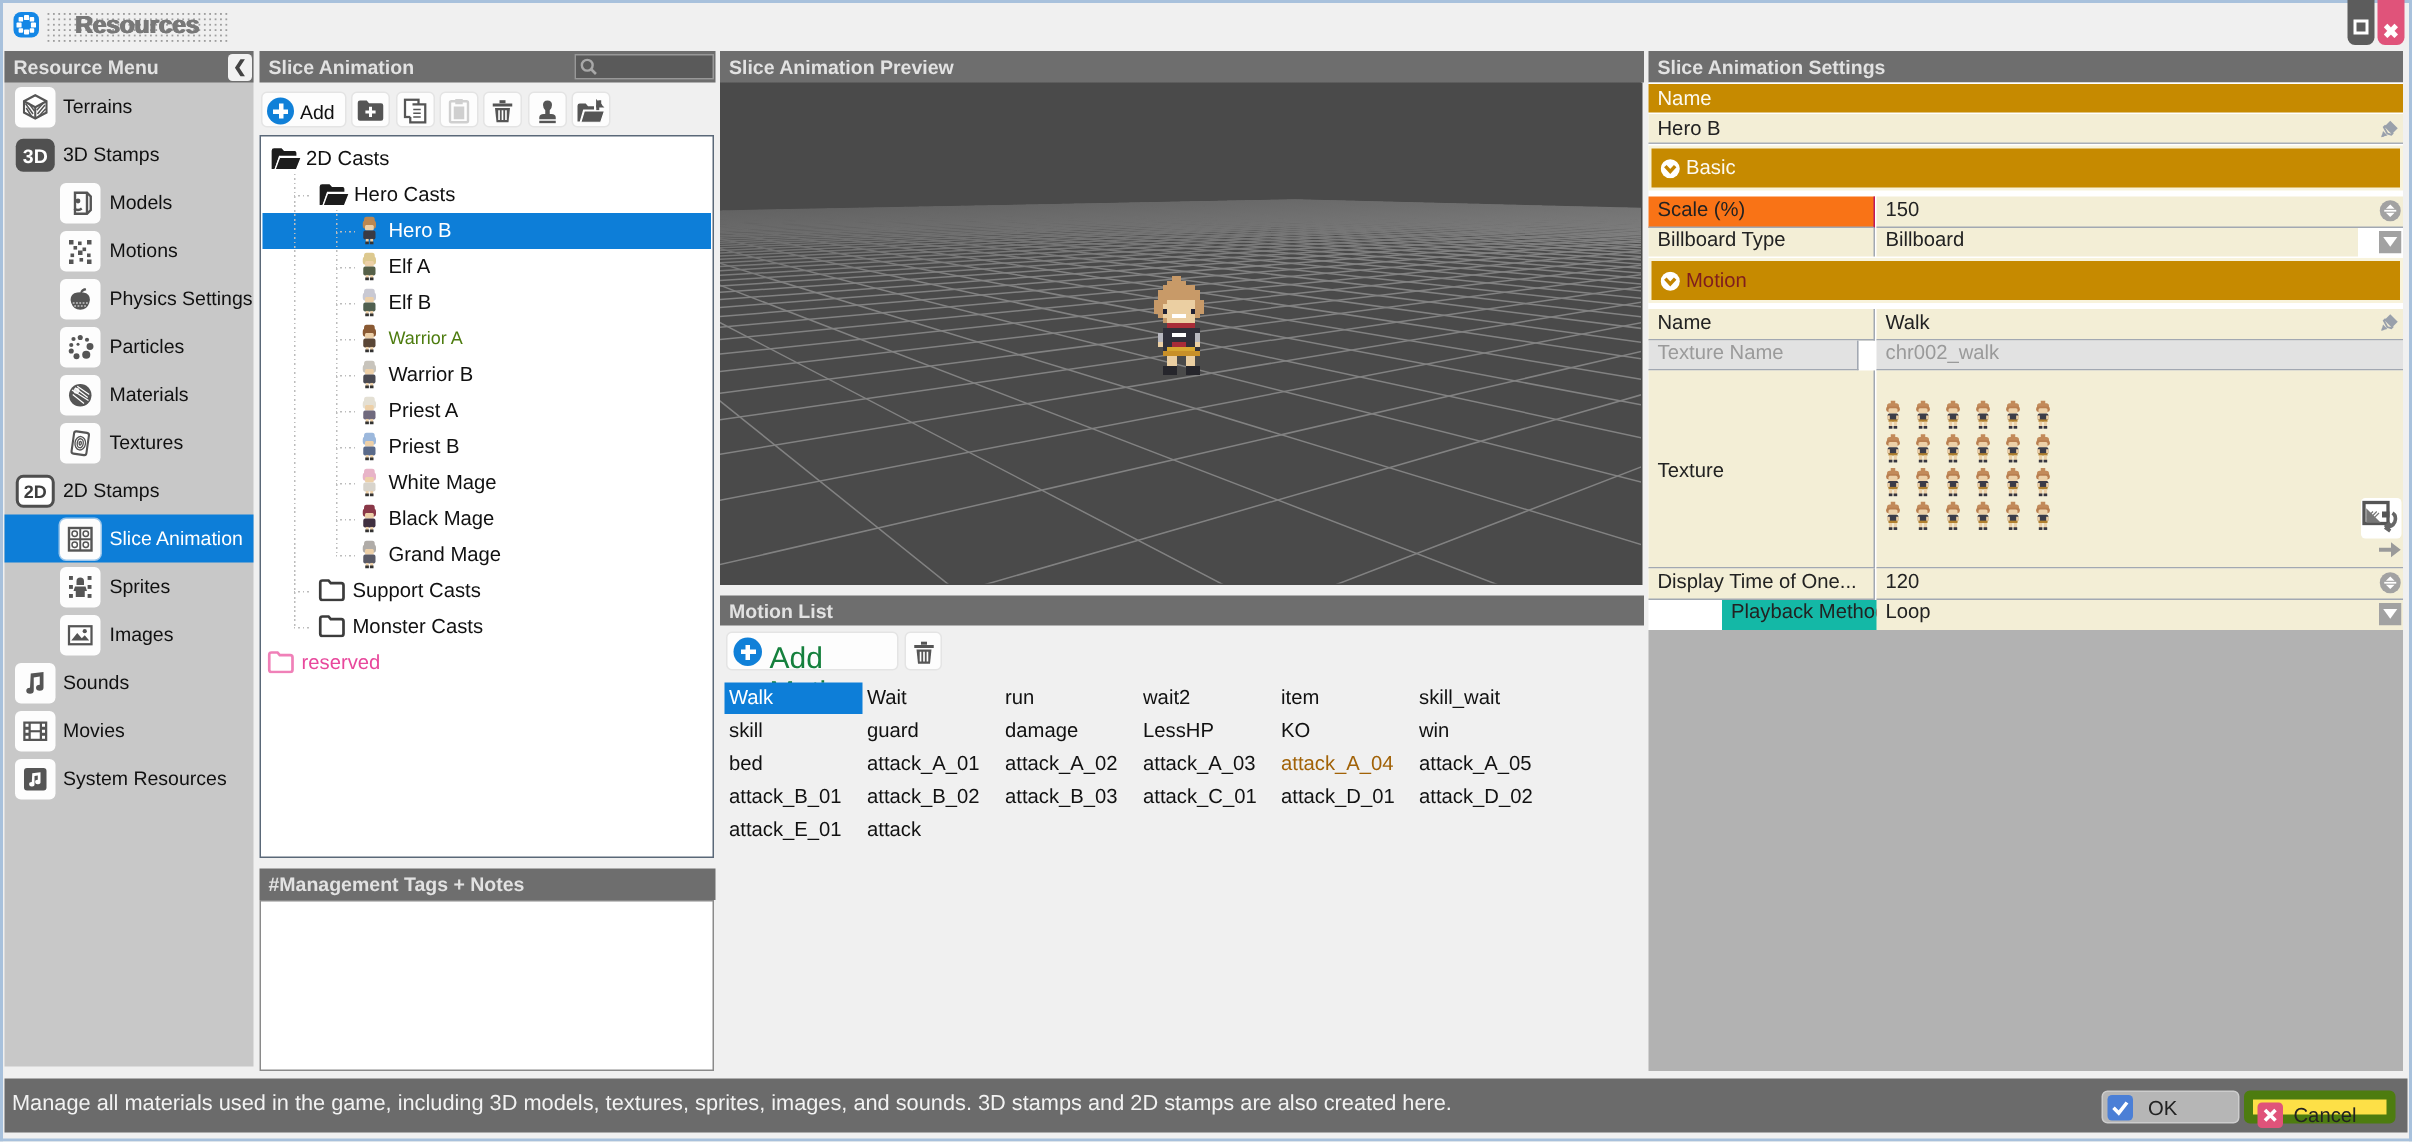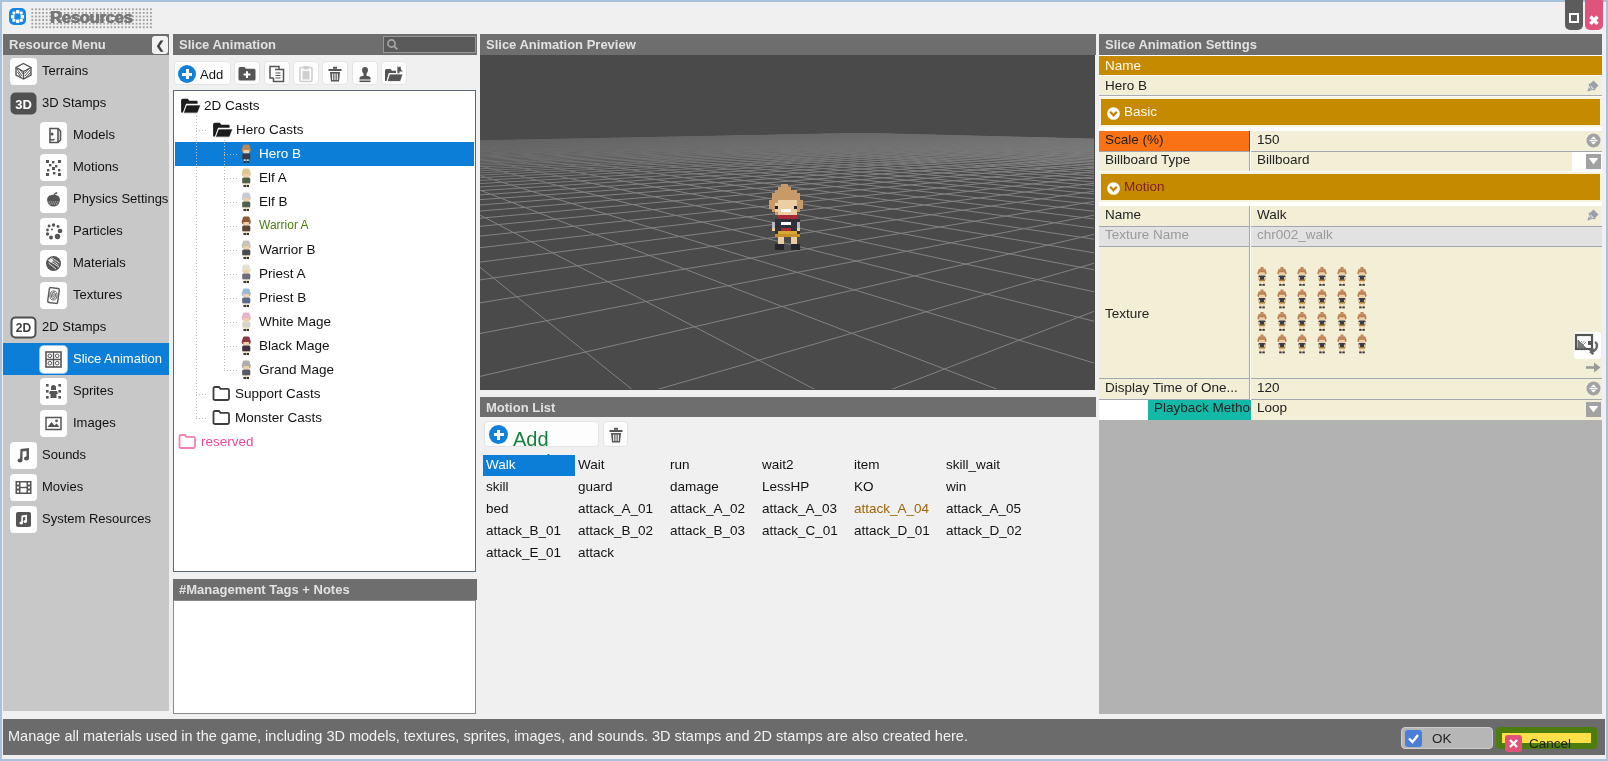--- a/index.html
+++ b/index.html
@@ -642,21 +642,21 @@
     <div class="abs" style="left:6px;top:1px;font-size:13.5px;color:#222">Name</div>
   </div>
 <div class="abs" style="left:1251px;top:206px;width:351px;height:21px;border-bottom:1px solid #a2a8b2;background:#f3eed6">
     <div class="abs" style="left:6px;top:1px;font-size:13.5px;color:#222">Walk</div>
     <div class="abs" style="left:335px;top:2px"><svg width="14" height="14" viewBox="0 0 14 14">
         <path d="M7.5 1.5 L12.5 6.5 L9 10 L4 5 Z" fill="#99a0ab"></path>
         <path d="M4 5 L9 10 L8.2 10.8 L5.5 10 L3.2 5.8 Z M2.5 11.5 L4.5 11 L3 9.5 Z" fill="none" stroke="#99a0ab" stroke-width="1.2"></path>
         <path d="M2 10.5 L3.5 12 L1.5 12.5 Z" fill="#99a0ab"></path>
       </svg></div>
   </div>
-<div class="abs" style="left:1099px;top:227px;width:151px;height:20px;border-bottom:1px solid #a2a8b2;background:#e2e2e2;border-right:1px solid #a2a8b2">
+<div class="abs" style="left:1099px;top:227px;width:140px;height:20px;border-bottom:1px solid #a2a8b2;background:#e2e2e2;border-right:1px solid #a2a8b2">
     <div class="abs" style="left:6px;top:0px;font-size:13.5px;color:#9a9a9a">Texture Name</div>
   </div>
 <div class="abs" style="left:1251px;top:227px;width:351px;height:20px;border-bottom:1px solid #a2a8b2;background:#e2e2e2">
     <div class="abs" style="left:6px;top:0px;font-size:13.5px;color:#9a9a9a">chr002_walk</div>
   </div>
 <div class="abs" style="left:1099px;top:247px;width:151px;height:132px;border-bottom:1px solid #a2a8b2;background:#f3eed6;border-right:1px solid #a2a8b2">
     <div class="abs" style="left:6px;top:59px;font-size:13.5px;color:#222">Texture</div>
   </div>
 <div class="abs" style="left:1251px;top:247px;width:351px;height:132px;border-bottom:1px solid #a2a8b2;background:#f3eed6">
     <svg width="125" height="92" viewBox="0 0 125 92" style="position:absolute;left:4px;top:20px">

